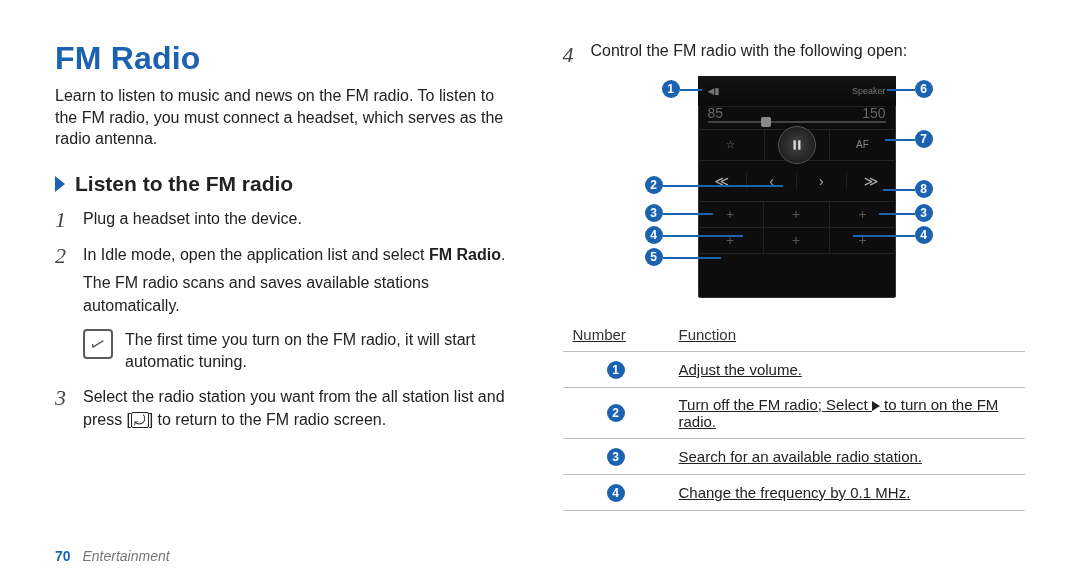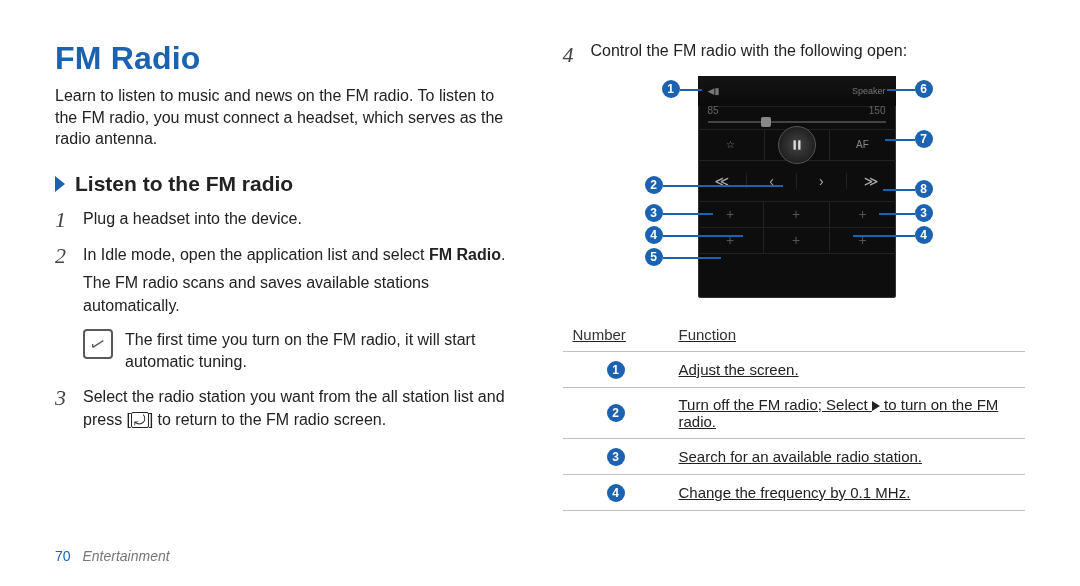--- a/index.html
+++ b/index.html
@@ -131,21 +131,21 @@
     background: linear-gradient(#141414,#0a0a0a);
   }
   .phone .slider-row {
     height: 22px;
     position: relative;
     margin: 0 10px;
     border-top:1px solid #222;
   }
   .phone .slider-row .track { position:absolute; top:14px; left:0; right:0; height:2px; background:#444;}
   .phone .slider-row .thumb { position:absolute; top:10px; left:30%; width:10px; height:10px; background:#888; border-radius:2px;}
-  .phone .slider-row .lab { position:absolute; top:-2px; font-size:10px; color:#666;}
+  .phone .slider-row .lab { position:absolute; top:-2px; font-size:14px; color:#666;}
   .phone .freq {
     text-align: center;
     font-size: 28px;
     color: #e0e0e0;
     letter-spacing: 1px;
     padding: 4px 0 2px 0;
     font-family: Arial, sans-serif;
     font-weight:300;
   }
   .phone .freq .mhz { font-size: 9px; letter-spacing: 0; color:#888; }
@@ -225,21 +225,21 @@
   .back-key {
     display:inline-block; font-family: monospace; font-size:14px;
     border:1px solid #222; padding:0 2px; border-radius:2px; line-height:1;
   }
 
   .footer {
     position:absolute;
     left:55px; bottom:22px;
     font-size:14px; color:#777; font-style:italic;
   }
-  .footer .pg { font-style:normal; color:#1b62b0; font-weight:400; margin-right:8px;}
+  .footer .pg { font-style:normal; color:#1b62b0; font-weight:700; margin-right:8px;}
 </style>
 </head>
 <body>
 
 <div class="page">
   <div class="cols">
 
     <div class="col">
       <h1 class="title">FM Radio</h1>
       <p class="intro">Learn to listen to music and news on the FM radio. To listen to the FM radio, you must connect a headset, which serves as the radio antenna.</p>
@@ -361,21 +361,21 @@
       </div>
 
       <table class="fn">
         <tbody>
             <tr>
           <th>Number</th>
           <th>Function</th>
         </tr>
         <tr>
           <td class="nc"><span class="tbub">1</span></td>
-          <td>Adjust the screen.</td>
+          <td>Adjust the volume.</td>
         </tr>
         <tr>
           <td class="nc"><span class="tbub">2</span></td>
           <td>
             <span>Turn off the FM radio; Select </span><span class="play-glyph"></span><span> to turn on the FM radio.</span>
           </td>
         </tr>
         <tr>
           <td class="nc"><span class="tbub">3</span></td>
           <td>Search for an available radio station.</td>

